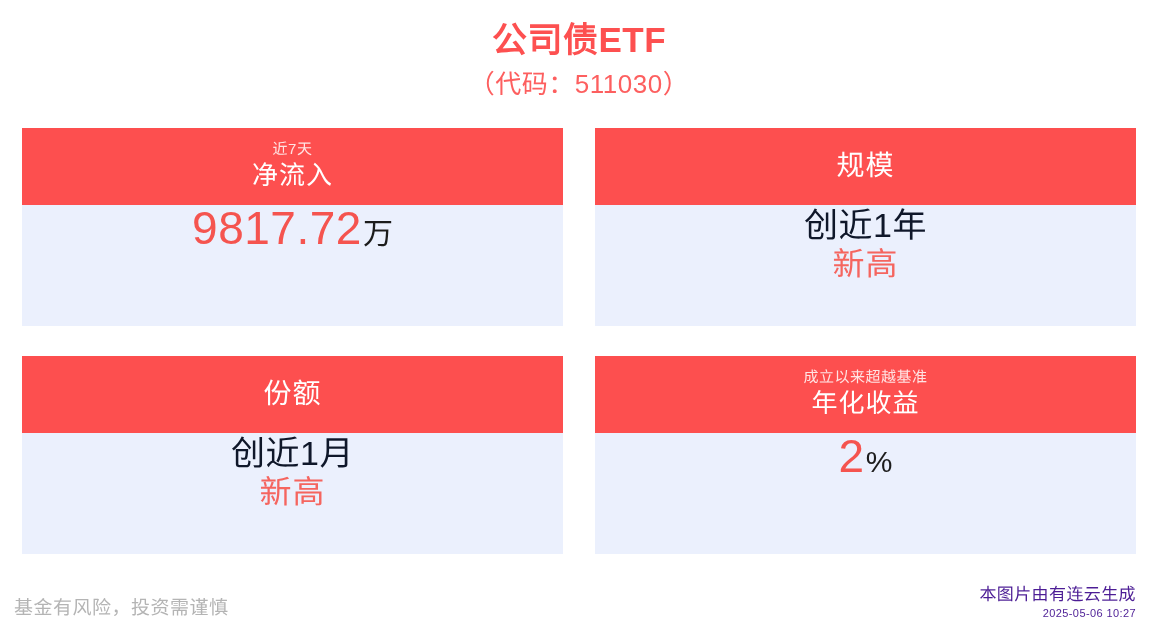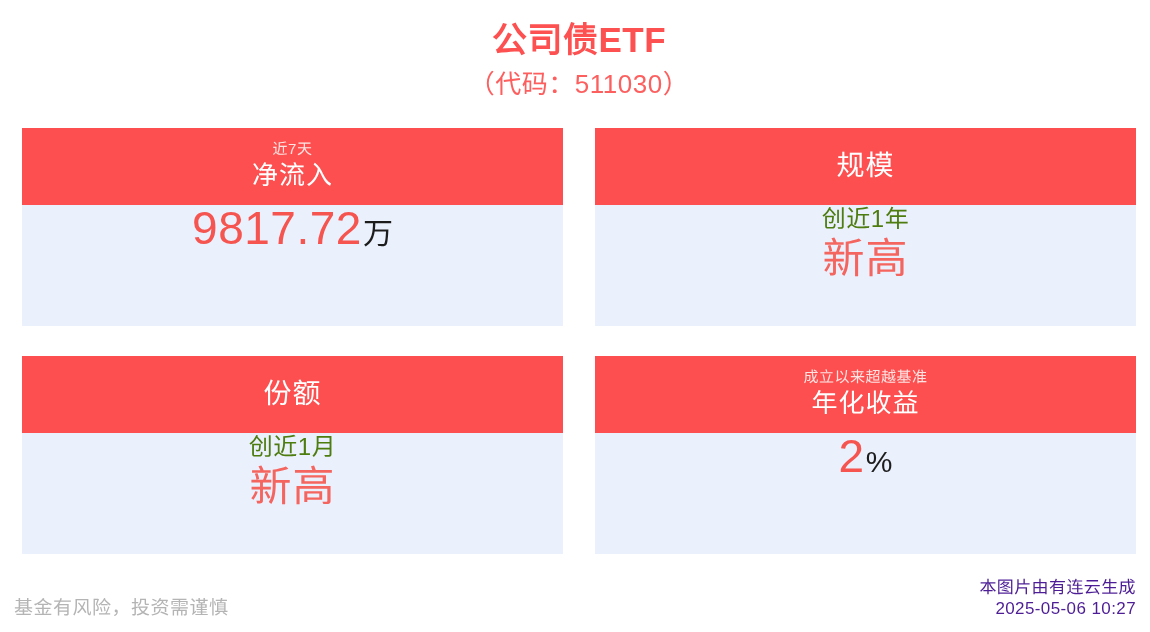--- a/index.html
+++ b/index.html
@@ -119,28 +119,28 @@
     font-size: 30px;
     color: #1c1c1c;
     margin-left: 1px;
   }
 
   
   .stack-line {
     text-align: center;
   }
   .stack-top {
-    font-size: 24px;
-    color: #4d7c0f;
+    font-size: 34px;
+    color: #0f172a;
     line-height: 1.2;
     display: block;
     letter-spacing: 0.5px;
   }
   .stack-bottom {
-    font-size: 42px;
+    font-size: 32px;
     color: #f5655f;
     line-height: 1.22;
     display: block;
     letter-spacing: 1px;
   }
 
   
   .footer {
     position: absolute;
     left: 0;
@@ -163,21 +163,21 @@
     text-align: right;
     color: #4c1d95;
     line-height: 1.28;
   }
   .credit .credit-line {
     font-size: 17px;
     display: block;
     letter-spacing: 0.4px;
   }
   .credit .credit-time {
-    font-size: 17px;
+    font-size: 11px;
     display: block;
     letter-spacing: 0.4px;
   }
 </style>
 </head>
 <body>
 
 <div class="page">
 
   <div class="header">

